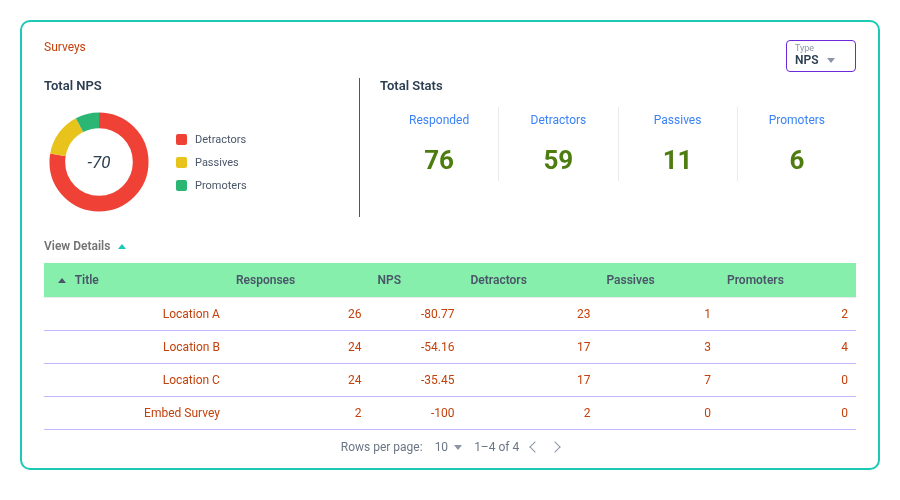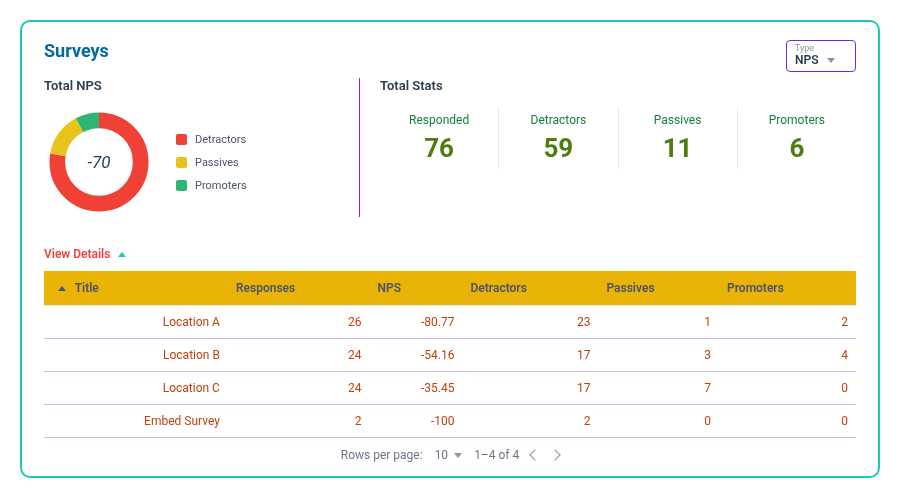--- a/index.html
+++ b/index.html
@@ -18,23 +18,23 @@
     padding: 18px 22px 12px 22px;
     position: relative;
   }
   .header-row {
     display: flex;
     align-items: flex-start;
     justify-content: space-between;
     margin-bottom: 6px;
   }
   .page-title {
-    font-size: 18px;
-    font-weight: 700;
-    color: #0369a1;
+    font-size: 12px;
+    font-weight: 400;
+    color: #c2410c;
   }
   .type-select {
     border: 1px solid #6d28d9;
     border-radius: 4px;
     padding: 2px 6px 4px 8px;
     min-width: 70px;
     background: #fff;
     cursor: pointer;
     display: flex;
     flex-direction: column;
@@ -124,52 +124,52 @@
   }
   .stat-cell {
     flex: 1;
     text-align: center;
     padding: 6px 4px;
     border-right: 1px solid #e8ecef;
   }
   .stat-cell:last-child { border-right: none; }
   .stat-label {
     font-size: 12px;
-    color: #15803d;
-    margin-bottom: 6px;
+    color: #3b82f6;
+    margin-bottom: 18px;
   }
   .stat-value {
     font-size: 26px;
     font-weight: 700;
     color: #4d7c0f;
   }
   .view-details {
     display: inline-flex;
     align-items: center;
     gap: 8px;
-    color: #ef4444;
+    color: #737373;
     font-size: 12px;
     font-weight: 600;
-    margin-top: 30px;
+    margin-top: 22px;
     margin-bottom: 10px;
     cursor: pointer;
   }
   .caret-up {
     width: 0; height: 0;
     border-left: 4px solid transparent;
     border-right: 4px solid transparent;
     border-bottom: 5px solid #1cc9b5;
   }
   table {
     width: 100%;
     border-collapse: collapse;
     font-size: 12px;
   }
   thead th {
-    background: #eab308;
+    background: #86efac;
     text-align: left;
     font-weight: 600;
     color: #4a5568;
     padding: 10px 8px;
     border-bottom: 1px solid #e8ecef;
   }
   thead th:first-child { padding-left: 14px; }
   tbody td {
     padding: 9px 8px;
     border-bottom: 1px solid #c4b5fd;

